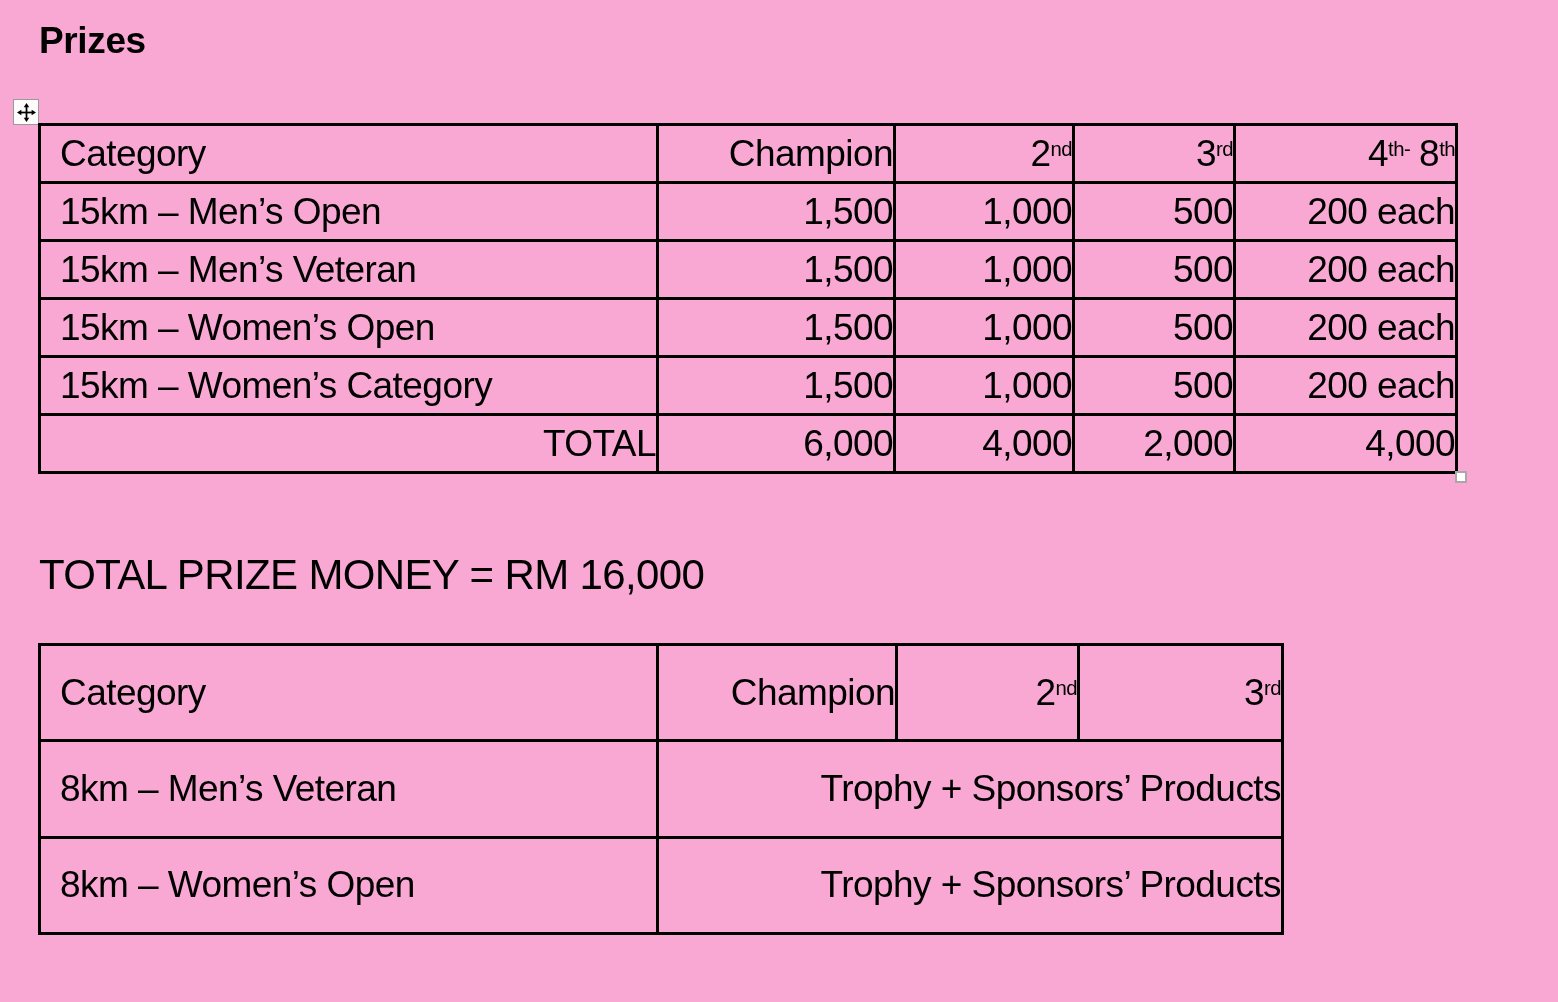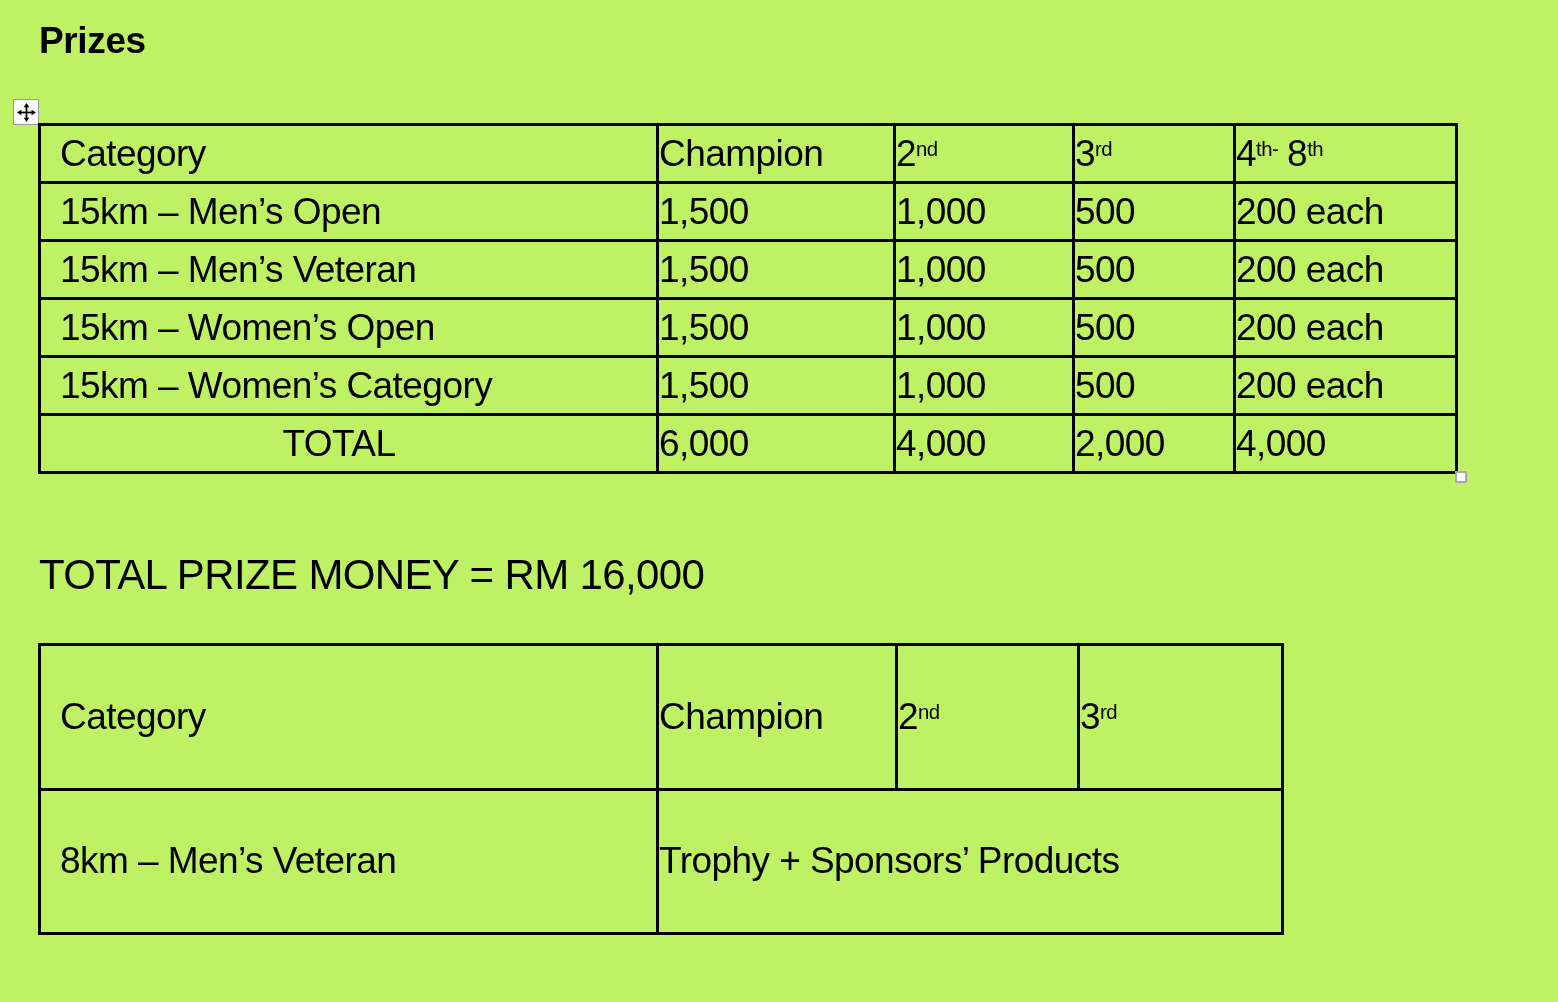--- a/index.html
+++ b/index.html
@@ -3,21 +3,21 @@
 <meta charset="utf-8">
 <style>
   * { margin:0; padding:0; box-sizing:border-box; }
   html,body { width:1558px; height:1002px; background:#ffffff; }
   body {
     font-family:"Liberation Sans","DejaVu Sans",sans-serif;
     color:#000;
     overflow:hidden;
     position:relative;
   }
-  .page { position:absolute; left:0; top:0; width:1558px; height:1002px; background:#bef264; }
+  .page { position:absolute; left:0; top:0; width:1558px; height:1002px; background:#f9a8d4; }
 
   .doc-title {
     position:absolute; left:39px; top:20px;
     font-size:37px; font-weight:bold; letter-spacing:-0.01em;
   }
 
   .move-handle {
     position:absolute; left:13px; top:99px;
     width:26px; height:26px;
     background:#fcfcfc;
@@ -35,22 +35,22 @@
     letter-spacing:-0.015em;
   }
   td, th {
     border:3px solid #000;
     font-weight:normal;
     vertical-align:middle;
     overflow:hidden;
     white-space:nowrap;
   }
   .cell-left  { text-align:left;  padding-left:19px;margin-top:46px;  }
-  .cell-center{ text-align:left; }
-  .cell-right { text-align:center; padding-right:19px; }
+  .cell-center{ text-align:right; }
+  .cell-right { text-align:right; }
 
   sup {
     font-size:0.55em;
     vertical-align:0.48em;
     line-height:0;
   }
   .sup-gap { margin-left:9px; }
 
   .prize-table  { left:38px; top:123px; width:1417px; height:347px; }
   .trophy-table { left:38px; top:643px; width:1243px; height:292px; }
@@ -161,16 +161,20 @@
         <tr>
       <th class="cell-left">Category</th>
       <th class="cell-center">Champion</th>
       <th class="cell-center"><span>2</span><sup>nd</sup></th>
       <th class="cell-center"><span>3</span><sup>rd</sup></th>
     </tr>
     <tr>
       <td class="cell-left">8km – Men’s Veteran</td>
       <td class="cell-center" colspan="3">Trophy + Sponsors’ Products</td>
     </tr>
+    <tr>
+      <td class="cell-left">8km – Women’s Open</td>
+      <td class="cell-center" colspan="3">Trophy + Sponsors’ Products</td>
+    </tr>
   </tbody>
     </table>
 
 </div>
 
 </body></html>

